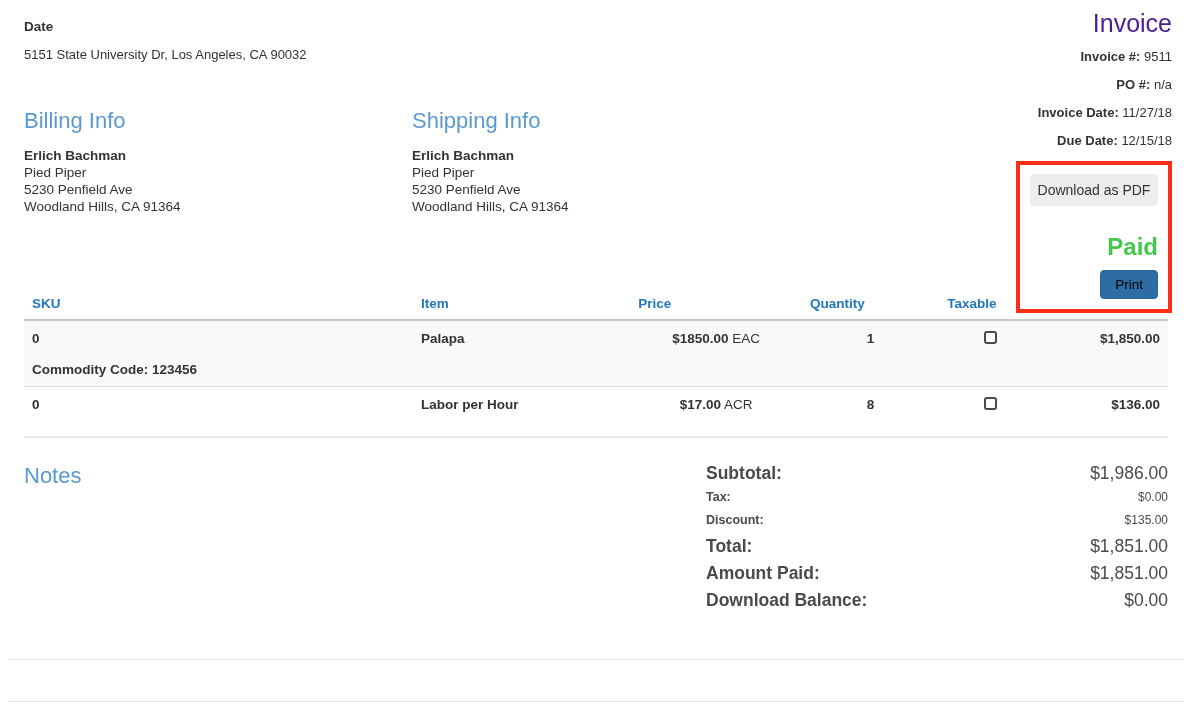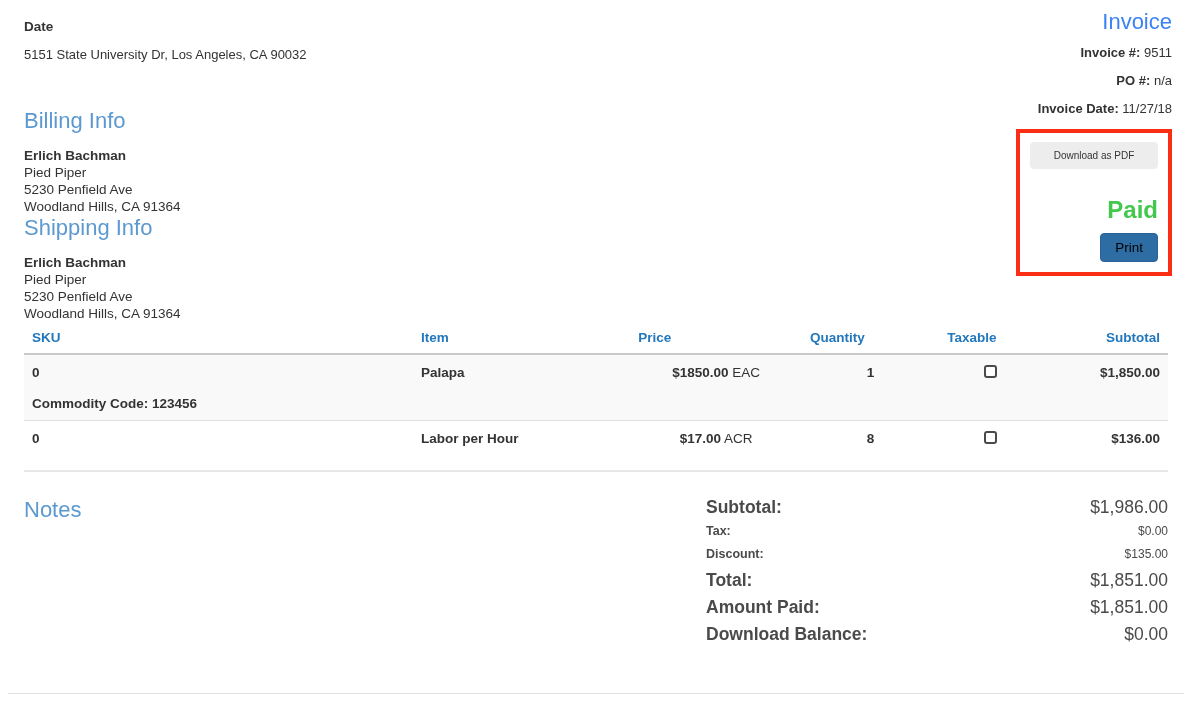--- a/index.html
+++ b/index.html
@@ -11,42 +11,42 @@
   }
   .page { padding: 0 24px; position: relative; }
 
   
   .top { position: relative; min-height: 288px; }
   .company { padding-top: 19px; }
   .company-name { font-size: 13.5px; font-weight: 700; color: #333; }
   .company-address { font-size: 13px; margin-top: 13px; color: #333; }
 
   .invoice-right { position: absolute; top: 10px; right: -4px; text-align: right; width: 280px; }
-  .invoice-title { font-size: 22px; font-weight: 400; color: #3b82f6; line-height: 1.1; margin-bottom: 11px; }
+  .invoice-title { font-size: 25px; font-weight: 400; color: #4c1d95; line-height: 1.1; margin-bottom: 11px; }
   .meta-line { font-size: 13px; margin-bottom: 13px; color: #333; }
   .meta-label { font-weight: 700; }
 
   .action-box {
     margin-top: 2px; margin-left: auto; width: 156px;
     border: 4px solid #fa2e14; padding: 9px 10px 10px;
     text-align: right; background: #fff;
   }
   .btn-download {
     display: block; width: 100%; background: #ededed; border: 1px solid #ededed;
-    border-radius: 4px; padding: 7px 4px; font-size: 10px; color: #333;
+    border-radius: 4px; padding: 7px 4px; font-size: 14px; color: #333;
     font-family: inherit; cursor: pointer; text-align: center;
   }
   .paid-status { margin-top: 27px; font-size: 24px; font-weight: 700; color: #44c74d; }
   .btn-print {
     margin-top: 9px; display: inline-block; background: #2e6da4; color: #000000;
     border: 1px solid #2a6496; border-radius: 4px; padding: 6px 14px;
     font-size: 13.5px; font-family: inherit; cursor: pointer;
   }
 
-  .addresses { display: flex; margin-top: 46px; flex-direction: column; }
+  .addresses { display: flex; margin-top: 46px; }
   .address { width: 388px; }
   .section-heading { font-size: 22px; font-weight: 400; color: #5b99d0; margin-bottom: 13px; }
   .addr-name { font-size: 13.5px; font-weight: 700; line-height: 17px; }
   .addr-line { font-size: 13.5px; line-height: 17px; }
 
   
   table.items { width: 100%; border-collapse: collapse; font-size: 13.5px; }
   table.items th {
     color: #2277bd; font-weight: 700; padding: 8px; text-align: left;
     border-bottom: 2px solid #c9c9c9; font-size: 13.5px;
@@ -96,20 +96,24 @@
         <span class="meta-label">Invoice #:</span>
         <span class="meta-value">9511</span>
       </div>
       <div class="meta-line">
         <span class="meta-label">PO #:</span>
         <span class="meta-value">n/a</span>
       </div>
       <div class="meta-line">
         <span class="meta-label">Invoice Date:</span>
         <span class="meta-value">11/27/18</span>
+      </div>
+      <div class="meta-line">
+        <span class="meta-label">Due Date:</span>
+        <span class="meta-value">12/15/18</span>
       </div>
 
       <div class="action-box">
         <button class="btn-download">Download as PDF</button>
         <div class="paid-status">Paid</div>
         <button class="btn-print">Print</button>
       </div>
     </div>
 
     <div class="addresses">

